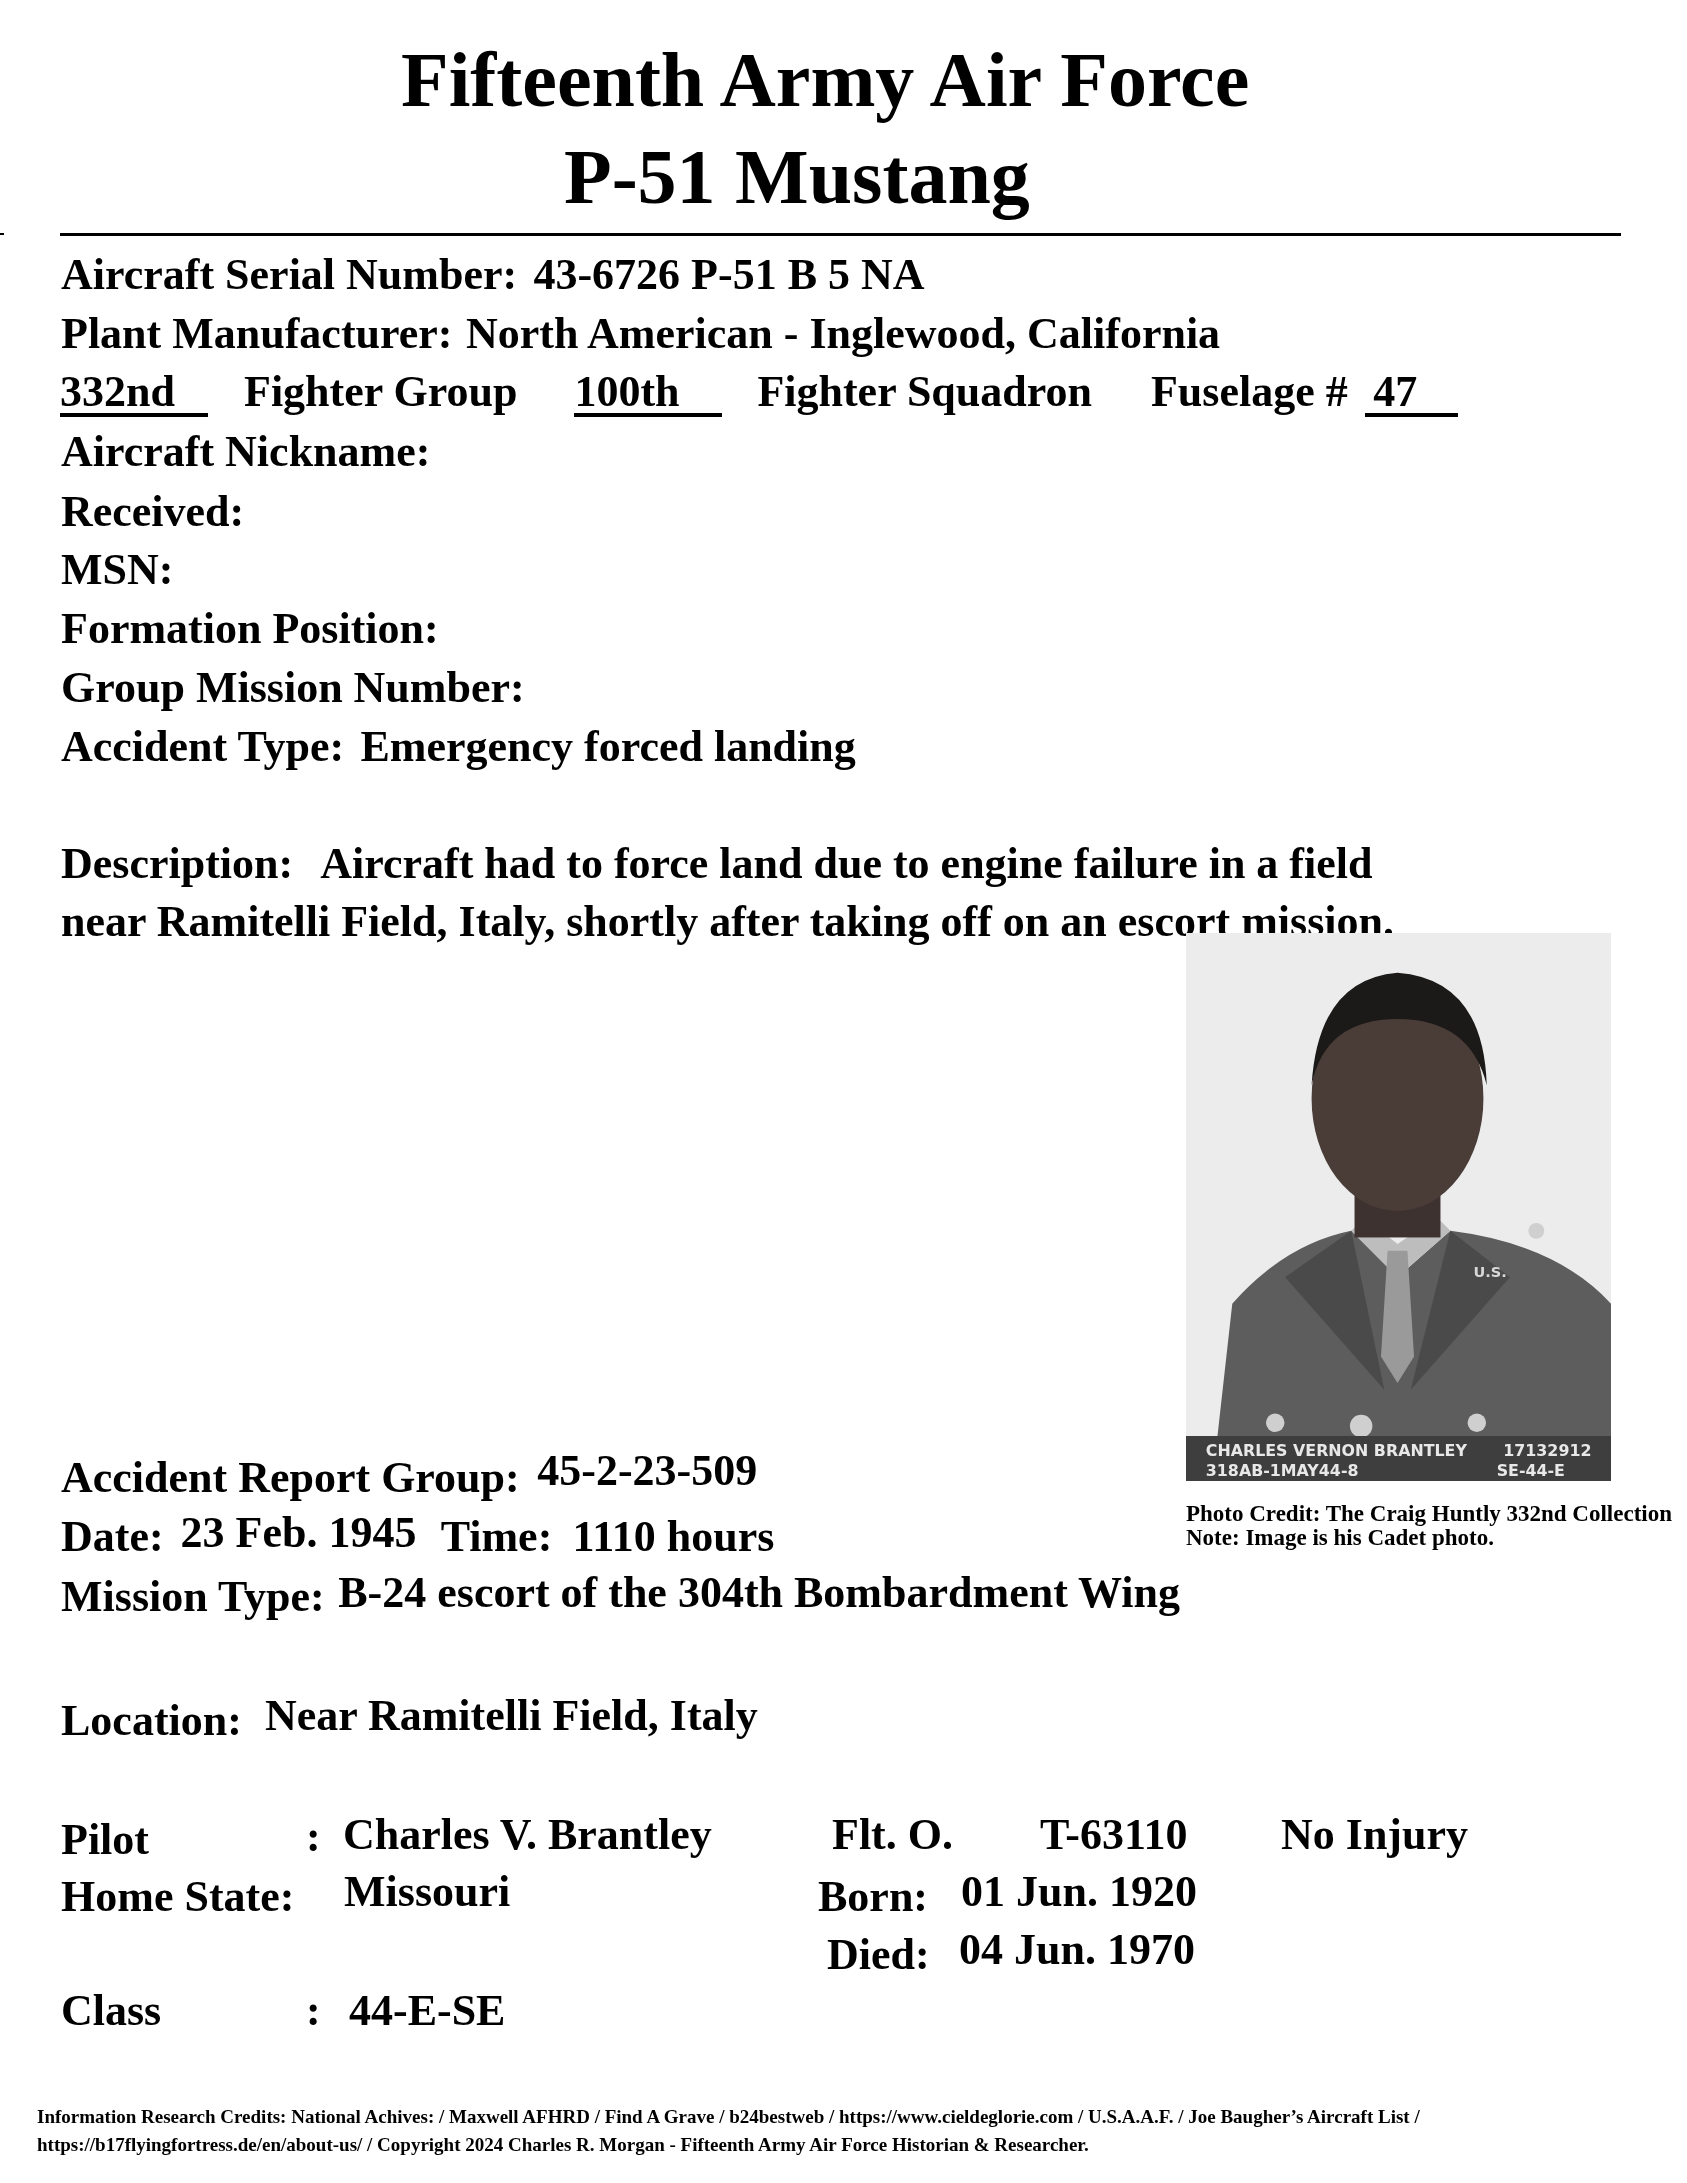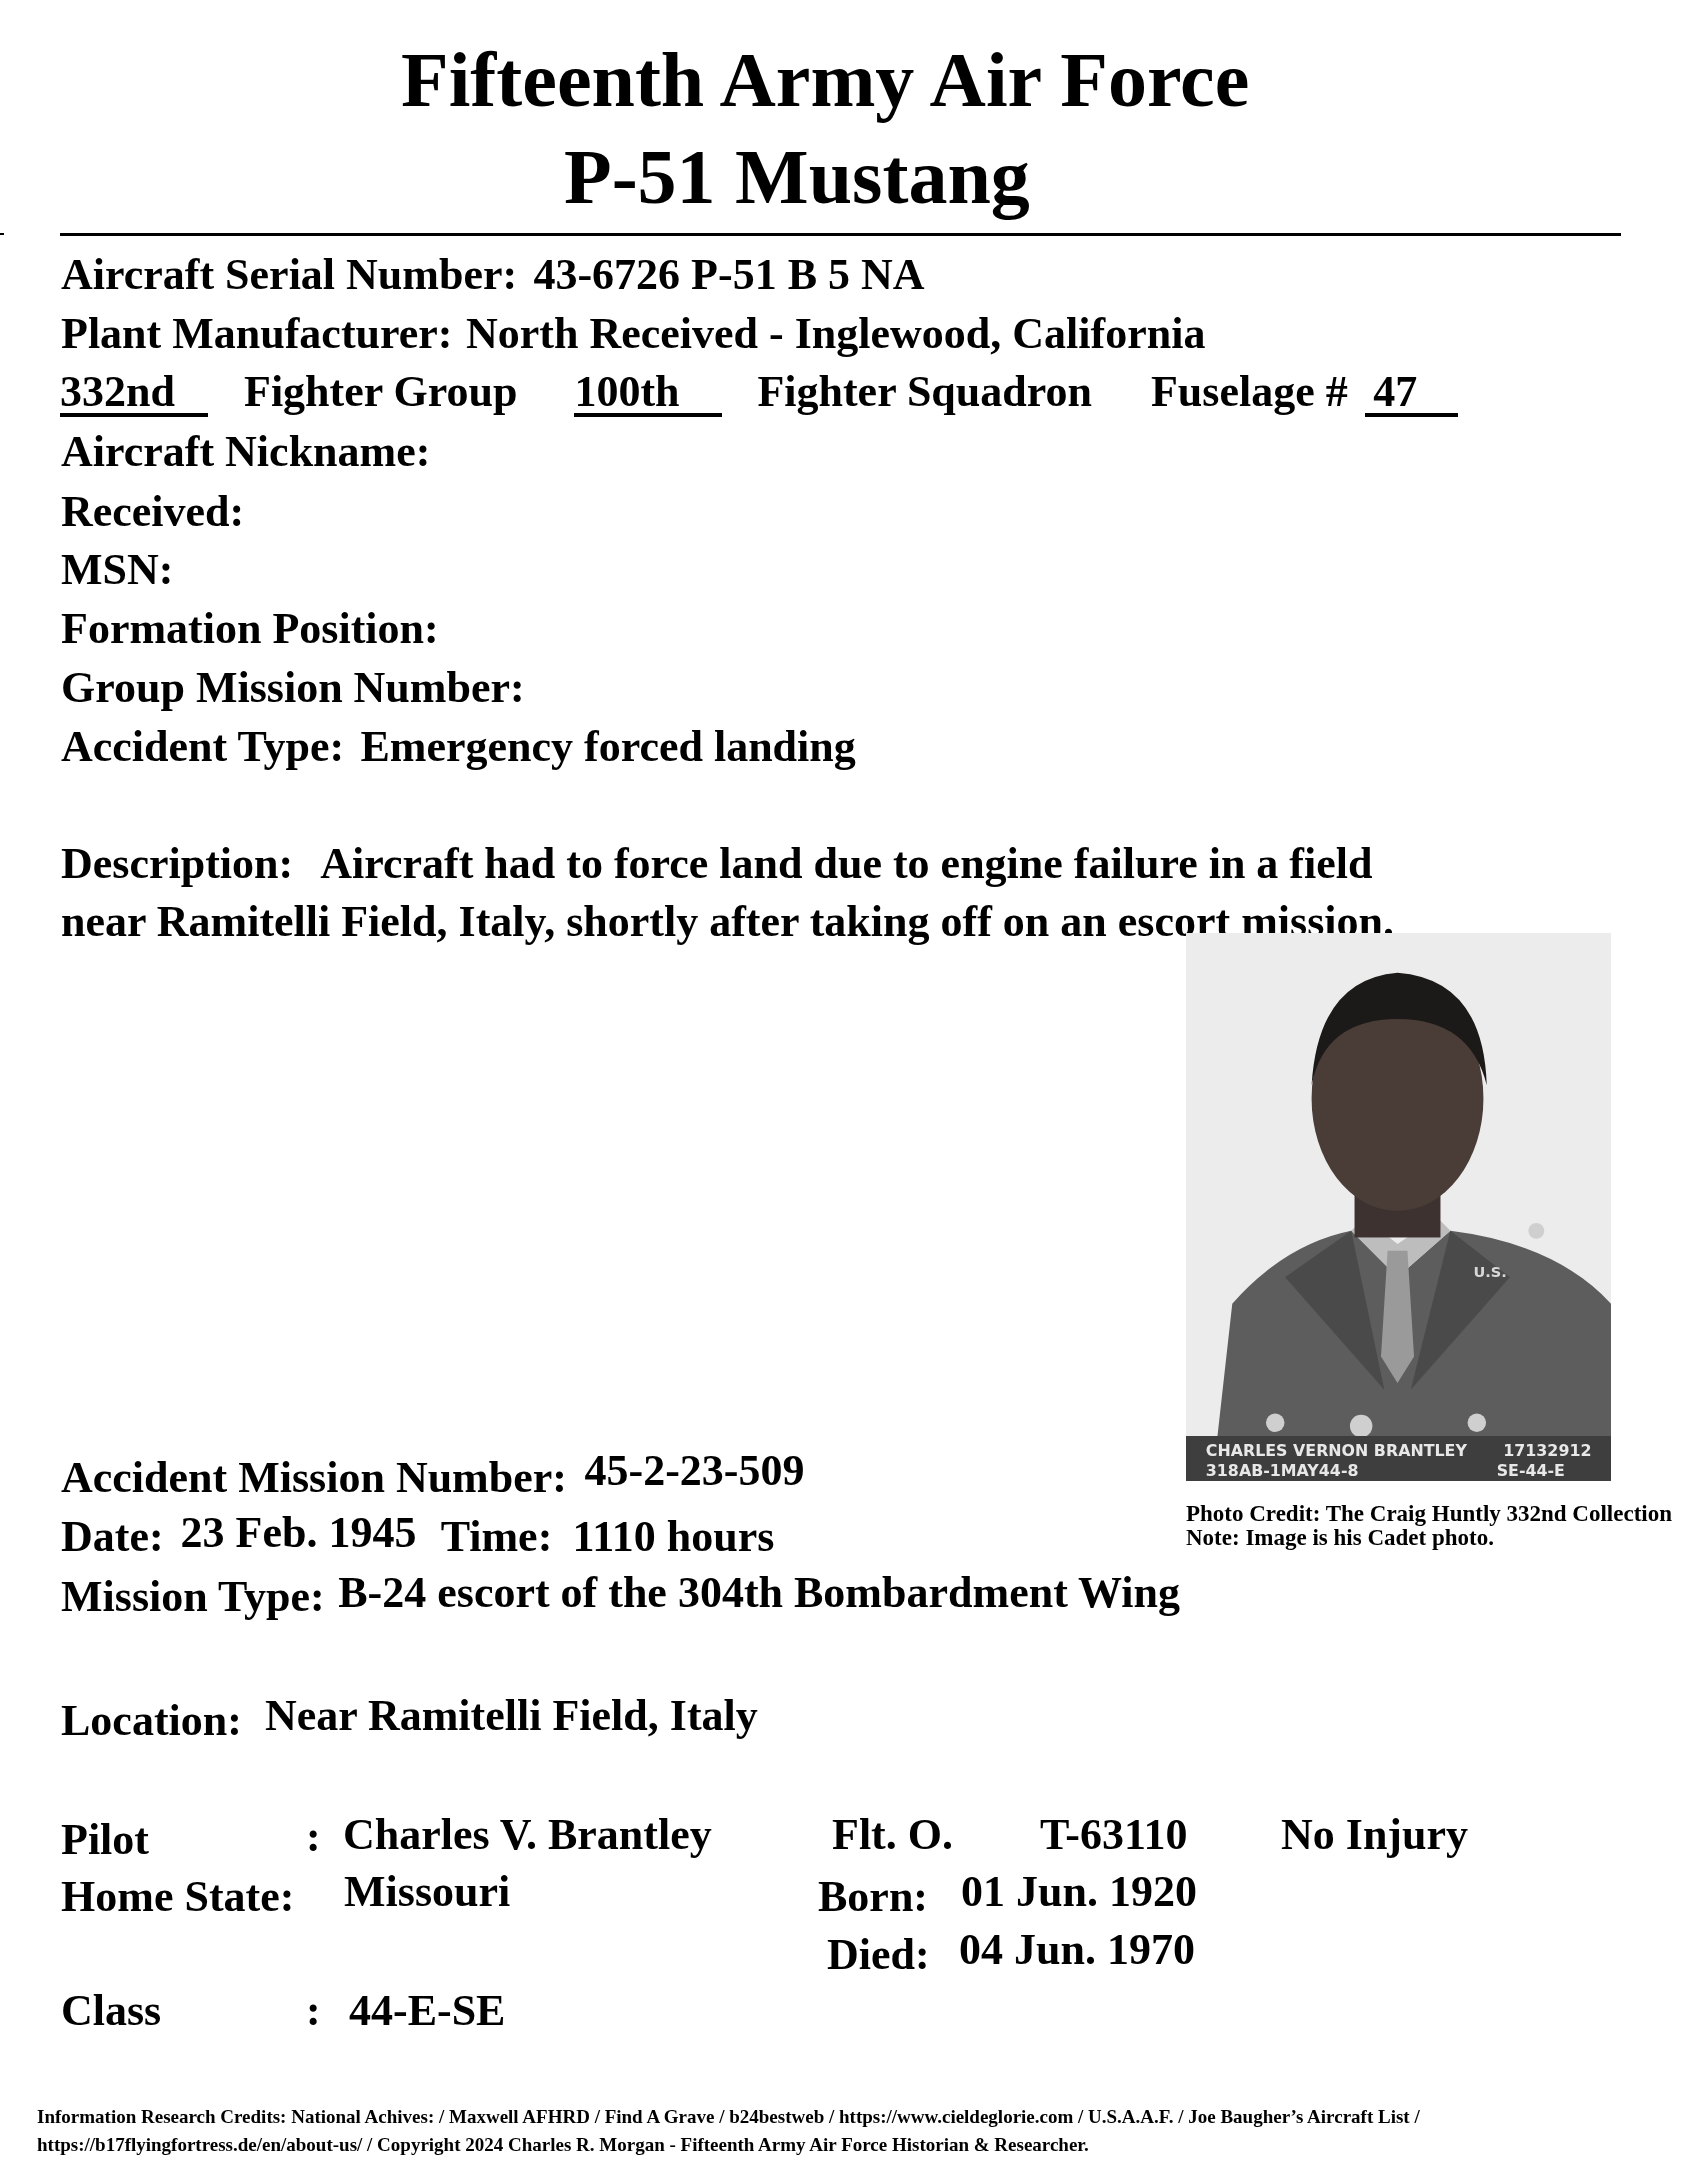--- a/index.html
+++ b/index.html
@@ -24,21 +24,21 @@
 <div class="abs title" style="left:564px; top:138px;">P-51 Mustang</div>
 <div class="tick"></div>
 <div class="rule"></div>
 
 <div class="abs row" style="left:61px; top:253px;">
   <span>Aircraft Serial Number:</span>
   <span style="margin-left:5.3px;">43-6726 P-51 B 5 NA</span>
 </div>
 <div class="abs row" style="left:61px; top:312px;">
   <span>Plant Manufacturer:</span>
-  <span style="margin-left:2.6px;">North Received - Inglewood, California</span>
+  <span style="margin-left:2.6px;">North American - Inglewood, California</span>
 </div>
 <div class="abs row" style="left:60px; top:370px;">
   <span class="u" style="width:148px;">332nd</span>
   <span style="margin-left:25px;">Fighter Group</span>
   <span class="u" style="width:148px; margin-left:46px;">100th</span>
   <span style="margin-left:24px;">Fighter Squadron</span>
   <span style="margin-left:48px;">Fuselage #</span>
   <span class="u" style="width:85px; margin-left:6.6px; padding-left:8px;">47</span>
 </div>
 <div class="abs row" style="left:61px; top:430px;">Aircraft Nickname:</div>
@@ -83,21 +83,21 @@
     <text x="30" y="790" font-family="DejaVu Sans, sans-serif" font-size="24" fill="#e8e8e8">CHARLES VERNON BRANTLEY</text>
     <text x="480" y="790" font-family="DejaVu Sans, sans-serif" font-size="24" fill="#e8e8e8">17132912</text>
     <text x="30" y="820" font-family="DejaVu Sans, sans-serif" font-size="24" fill="#e8e8e8">318AB-1MAY44-8</text>
     <text x="470" y="820" font-family="DejaVu Sans, sans-serif" font-size="24" fill="#e8e8e8">SE-44-E</text>
   </svg>
 </div>
 <div class="abs caption" style="left:1186px; top:1502px;">Photo Credit: The Craig Huntly 332nd Collection</div>
 <div class="abs caption" style="left:1186px; top:1526px;">Note: Image is his Cadet photo.</div>
 
 <div class="abs row" style="left:61px; top:1456px;">
-  <span>Accident Mission Number:</span>
+  <span>Accident Report Group:</span>
   <span style="margin-left:6.6px; position:relative; top:-6.6px;">45-2-23-509</span>
 </div>
 <div class="abs row" style="left:61px; top:1515px;">
   <span>Date:</span>
   <span style="margin-left:6px; position:relative; top:-4px;">23 Feb. 1945</span>
   <span style="margin-left:13.2px;">Time:</span>
   <span style="margin-left:9.3px;">1110 hours</span>
 </div>
 <div class="abs row" style="left:61px; top:1575px;">
   <span>Mission Type:</span>

